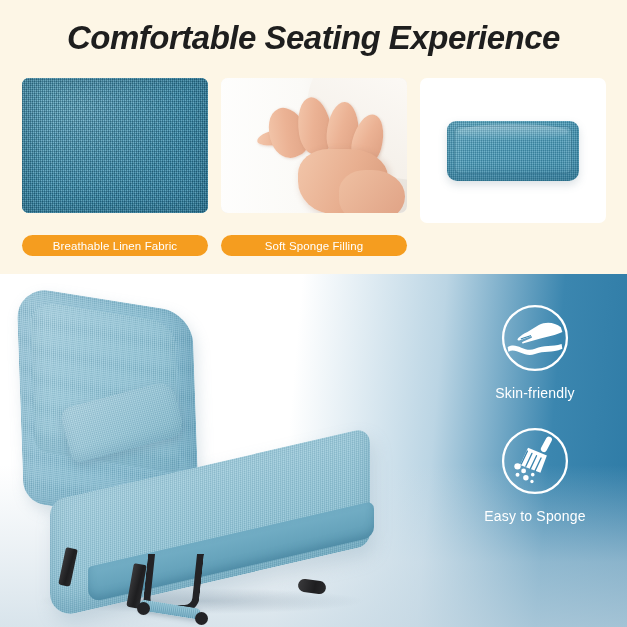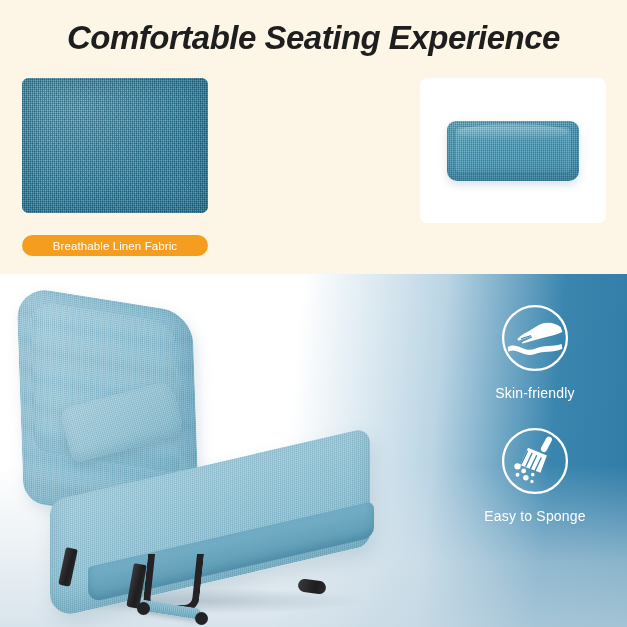--- a/index.html
+++ b/index.html
@@ -264,20 +264,38 @@
 
   <div class="cards">
 
     <div class="card">
       <div class="card-media">
         <div class="fabric"></div>
       </div>
       <div class="card-label">Breathable Linen Fabric</div>
     </div>
 
+    <div class="card">
+      <div class="card-media">
+        <div class="foam">
+          <div class="foam-fold"></div>
+          <div class="foam-fold2"></div>
+          <div class="hand">
+            <div class="finger" style="left:2%;  top:26%; width:30%; height:13%; transform:rotate(-6deg);"></div>
+            <div class="finger" style="left:10%; top:6%;  width:26%; height:44%; transform:rotate(-22deg);"></div>
+            <div class="finger" style="left:30%; top:-2%; width:23%; height:50%; transform:rotate(-9deg);"></div>
+            <div class="finger" style="left:50%; top:2%;  width:22%; height:48%; transform:rotate(4deg);"></div>
+            <div class="finger" style="left:68%; top:12%; width:21%; height:44%; transform:rotate(14deg);"></div>
+            <div class="palm"></div>
+            <div class="thumbbase"></div>
+          </div>
+        </div>
+      </div>
+      <div class="card-label">Soft Sponge Filling</div>
+    </div>
 
     <div class="card">
       <div class="card-media">
         <div class="pillow-bg">
           <div class="pillow"></div>
         </div>
       </div>
     </div>
 
   </div>

